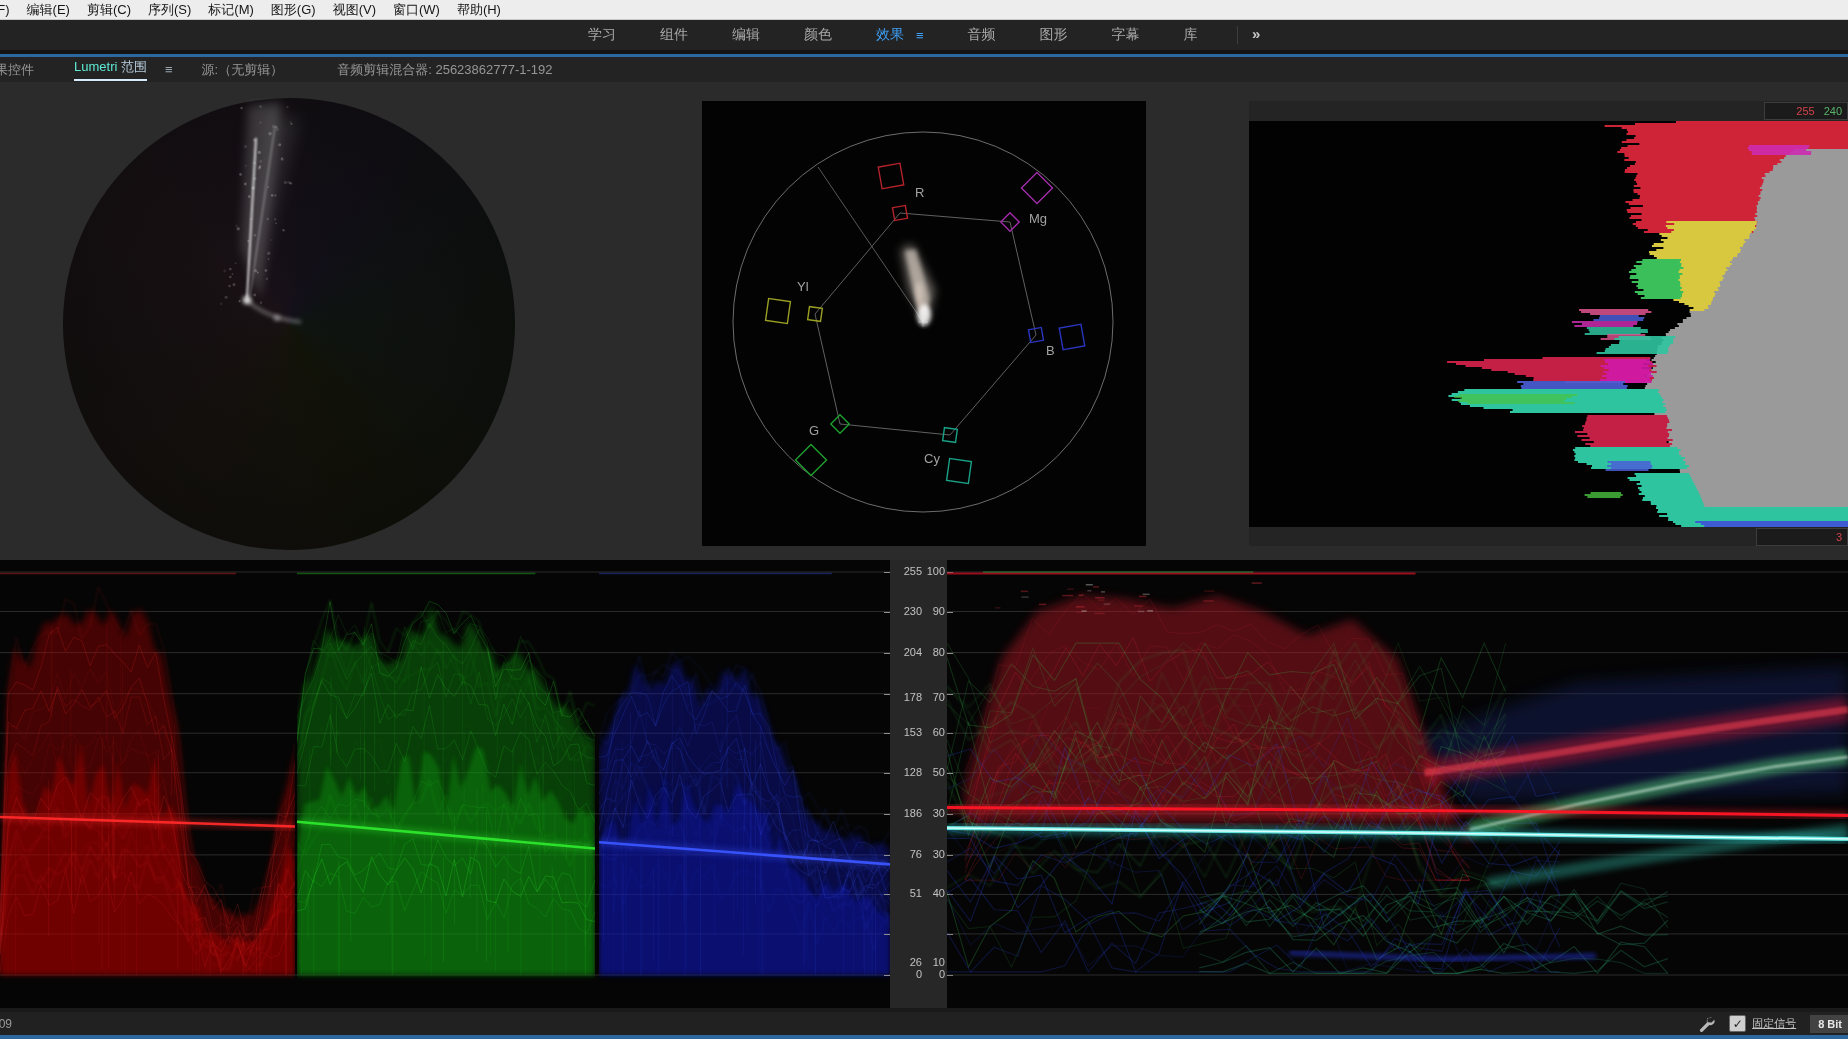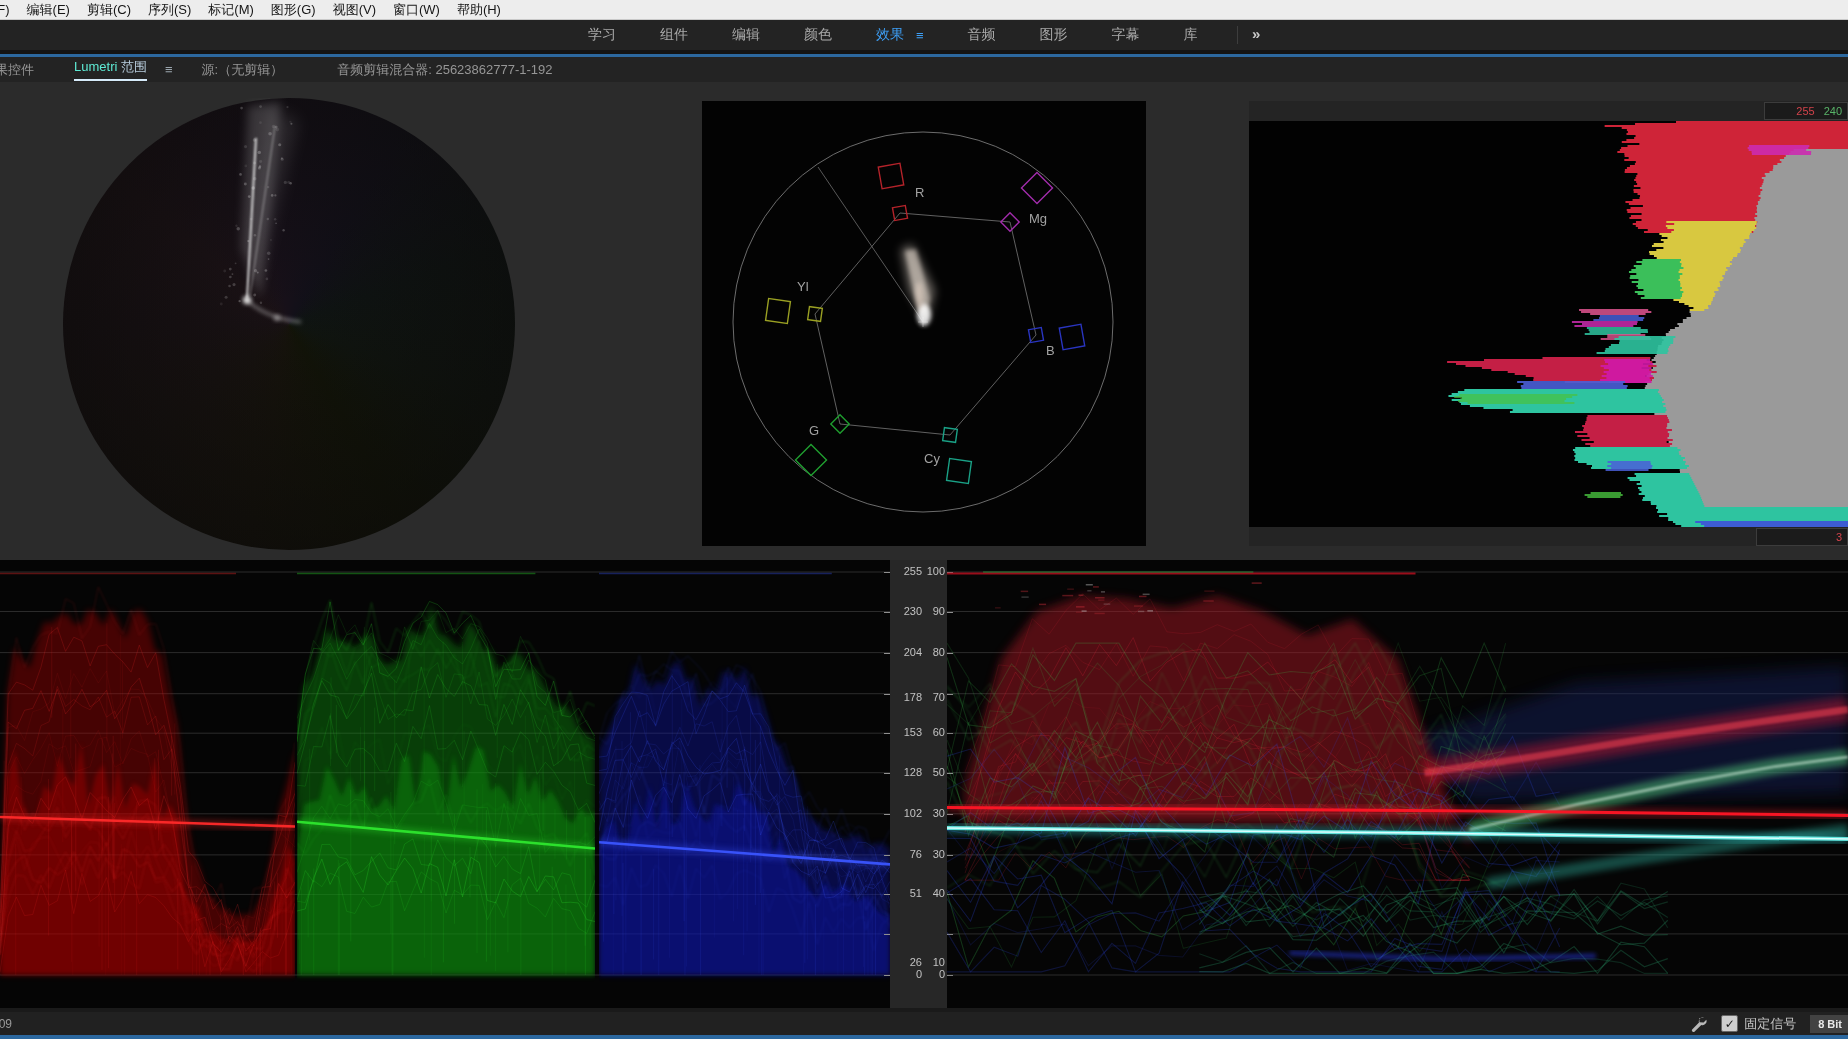--- a/index.html
+++ b/index.html
@@ -71,21 +71,21 @@
 
   
   #statusline{position:absolute;left:0;top:1008px;width:1848px;height:4px;background:#1a1a1a;}
   #statusbar{position:absolute;left:0;top:1012px;width:1848px;height:23px;background:#212121;
              display:flex;align-items:center;overflow:hidden;}
   #status-left{font-size:12px;color:#9a9a9a;margin-left:-8px;}
   #status-right{margin-left:auto;display:flex;align-items:center;}
   #wrench{width:18px;height:18px;margin-right:14px;}
   #pin-check{width:15px;height:15px;background:#cfcfcf;border:1px solid #666;border-radius:2px;
              display:flex;align-items:center;justify-content:center;font-size:12px;color:#1a1a1a;font-weight:bold;margin-right:6px;}
-  #pin-label{font-size:13px;color:#c6c6c6;margin-right:14px;}
+  #pin-label{font-size:11px;color:#c6c6c6;margin-right:14px;text-decoration:underline;}
   #bit-depth{font-size:11px;font-weight:bold;color:#e8e8e8;background:#424242;padding:3px 6px 3px 8px;}
   #blue-bottom{position:absolute;left:0;top:1035px;width:1848px;height:4px;background:#2c689f;}
 </style>
 </head>
 <body>
 
 <div id="app">
 
   <div id="menubar">
       <span class="menu-item">文件(F)</span>
@@ -1040,21 +1040,21 @@
           </div>
           <div class="tickL" style="top: 173.2px;"></div>
           <div class="tickR" style="top: 173.2px;"></div>
           <div class="scale-row" style="top: 205.71px;">
             <span class="c1">128</span>
             <span class="c2">50</span>
           </div>
           <div class="tickL" style="top: 212.71px;"></div>
           <div class="tickR" style="top: 212.71px;"></div>
           <div class="scale-row" style="top: 246.8px;">
-            <span class="c1">102</span>
+            <span class="c1">186</span>
             <span class="c2">30</span>
           </div>
           <div class="tickL" style="top: 253.8px;"></div>
           <div class="tickR" style="top: 253.8px;"></div>
           <div class="scale-row" style="top: 287.89px;">
             <span class="c1">76</span>
             <span class="c2">30</span>
           </div>
           <div class="tickL" style="top: 294.89px;"></div>
           <div class="tickR" style="top: 294.89px;"></div>

